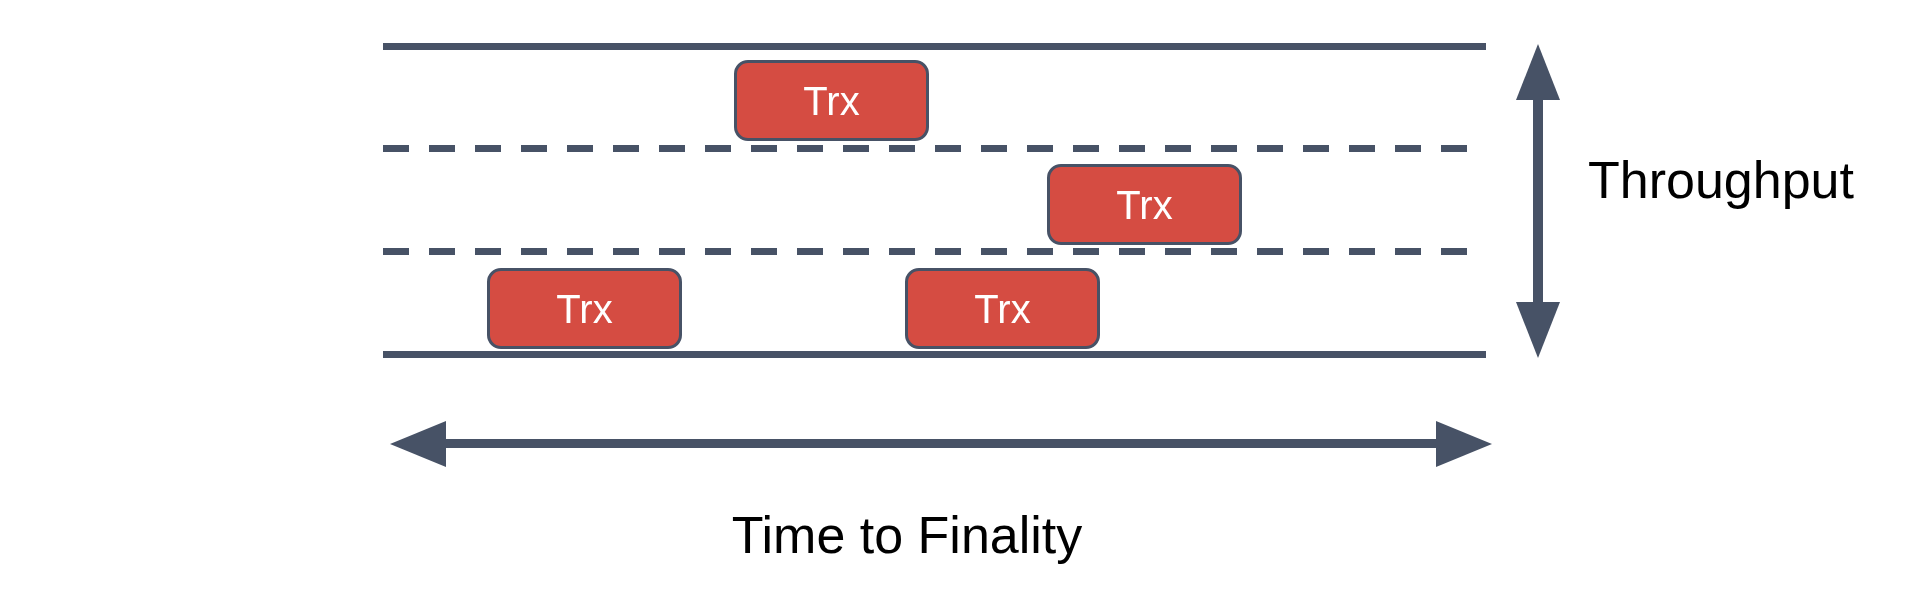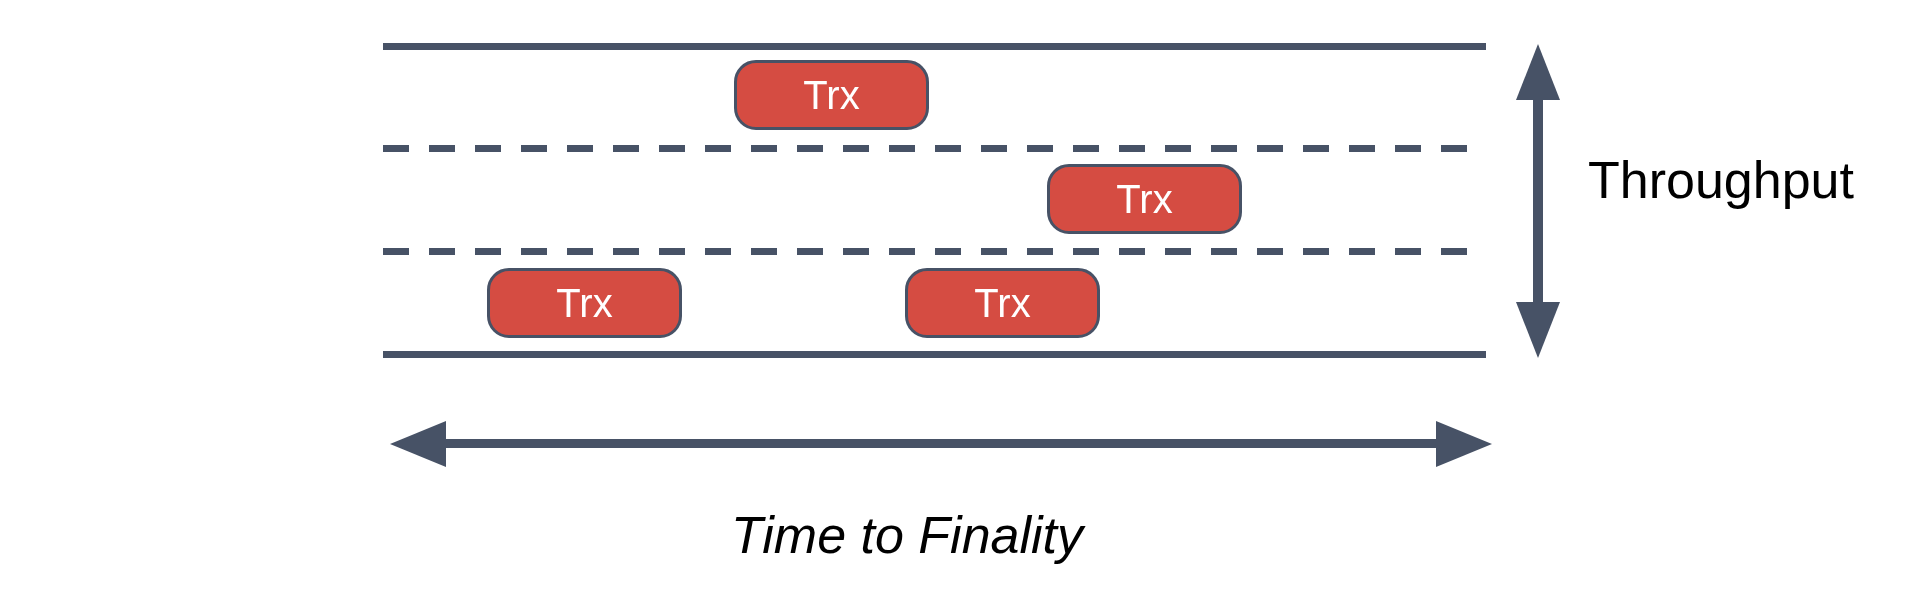--- a/index.html
+++ b/index.html
@@ -33,24 +33,24 @@
   .road-line.dashed {
     background: repeating-linear-gradient(
       90deg,
       var(--stroke) 0px, var(--stroke) 26px,
       transparent 26px, transparent 46px
     );
   }
   .trx-box {
     position: absolute;
     width: 195px;
-    height: 70px;
+    height: 81px;
     background: var(--box-fill);
     border: 3px solid var(--box-border);
-    border-radius: 22px;
+    border-radius: 14px;
     display: flex;
     align-items: center;
     justify-content: center;
     text-align: center;
   }
   .trx-box span {
     color: var(--box-text);
     font-size: 40px;
     line-height: 1;
   }
@@ -58,21 +58,21 @@
     position: absolute;
     color: var(--stroke);
   }
   .diagram-label {
     position: absolute;
     color: var(--label-text);
     font-size: 52px;
     line-height: 64px;
     white-space: nowrap;
   }
-  .diagram-label.centered { text-align: center; font-style: italic; }
+  .diagram-label.centered { text-align: center; }
 </style>
 </head>
 <body>
 
 <div class="canvas">
 
   <div class="road-line solid" style="top:43px;"></div>
   <div class="road-line dashed" style="top:145px;"></div>
   <div class="road-line dashed" style="top:248px;"></div>
   <div class="road-line solid" style="top:351px;"></div>

